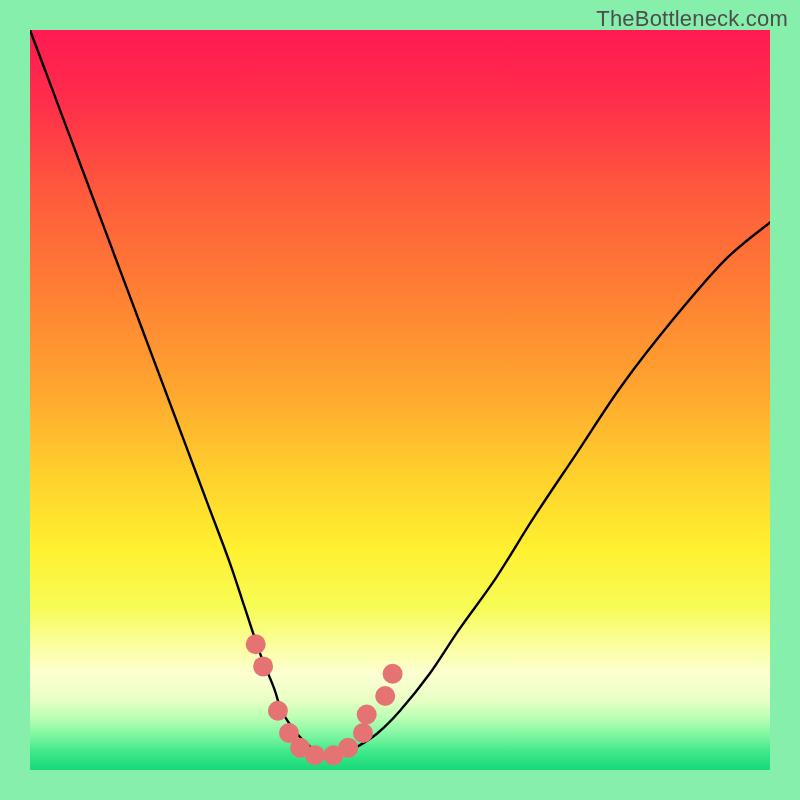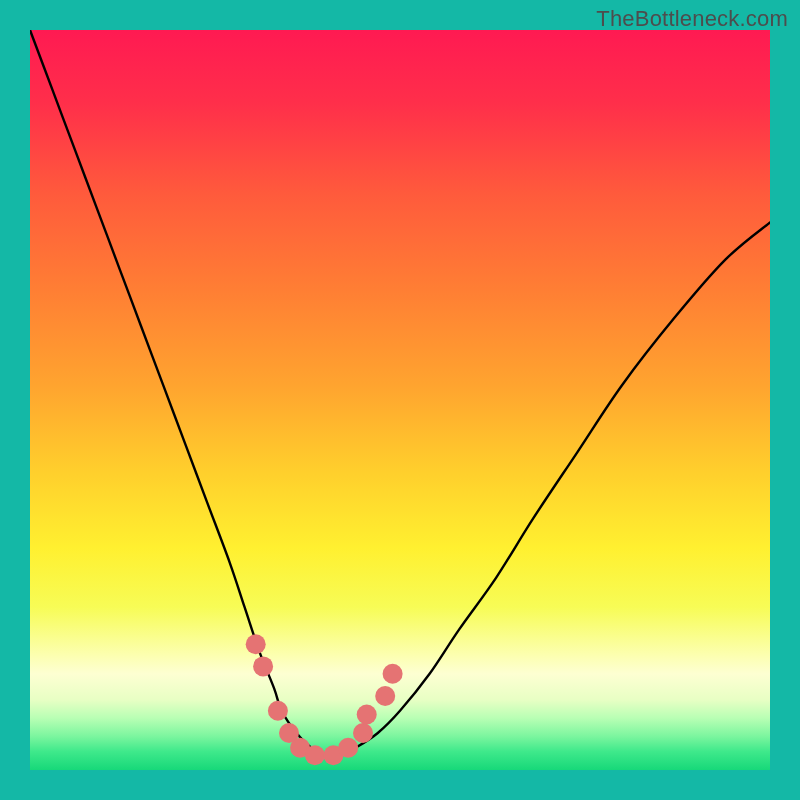--- a/index.html
+++ b/index.html
@@ -8,21 +8,21 @@
     width: 800px;
     height: 800px;
     overflow: hidden;
     background: #000;
     font-family: Arial, Helvetica, sans-serif;
   }
   .frame {
     position: relative;
     width: 800px;
     height: 800px;
-    background: #14b8a6;
+    background: #86efac;
   }
   .plot {
     position: absolute;
     left: 30px;
     top: 30px;
     width: 740px;
     height: 740px;
     overflow: hidden;
   }
   .gradient {

